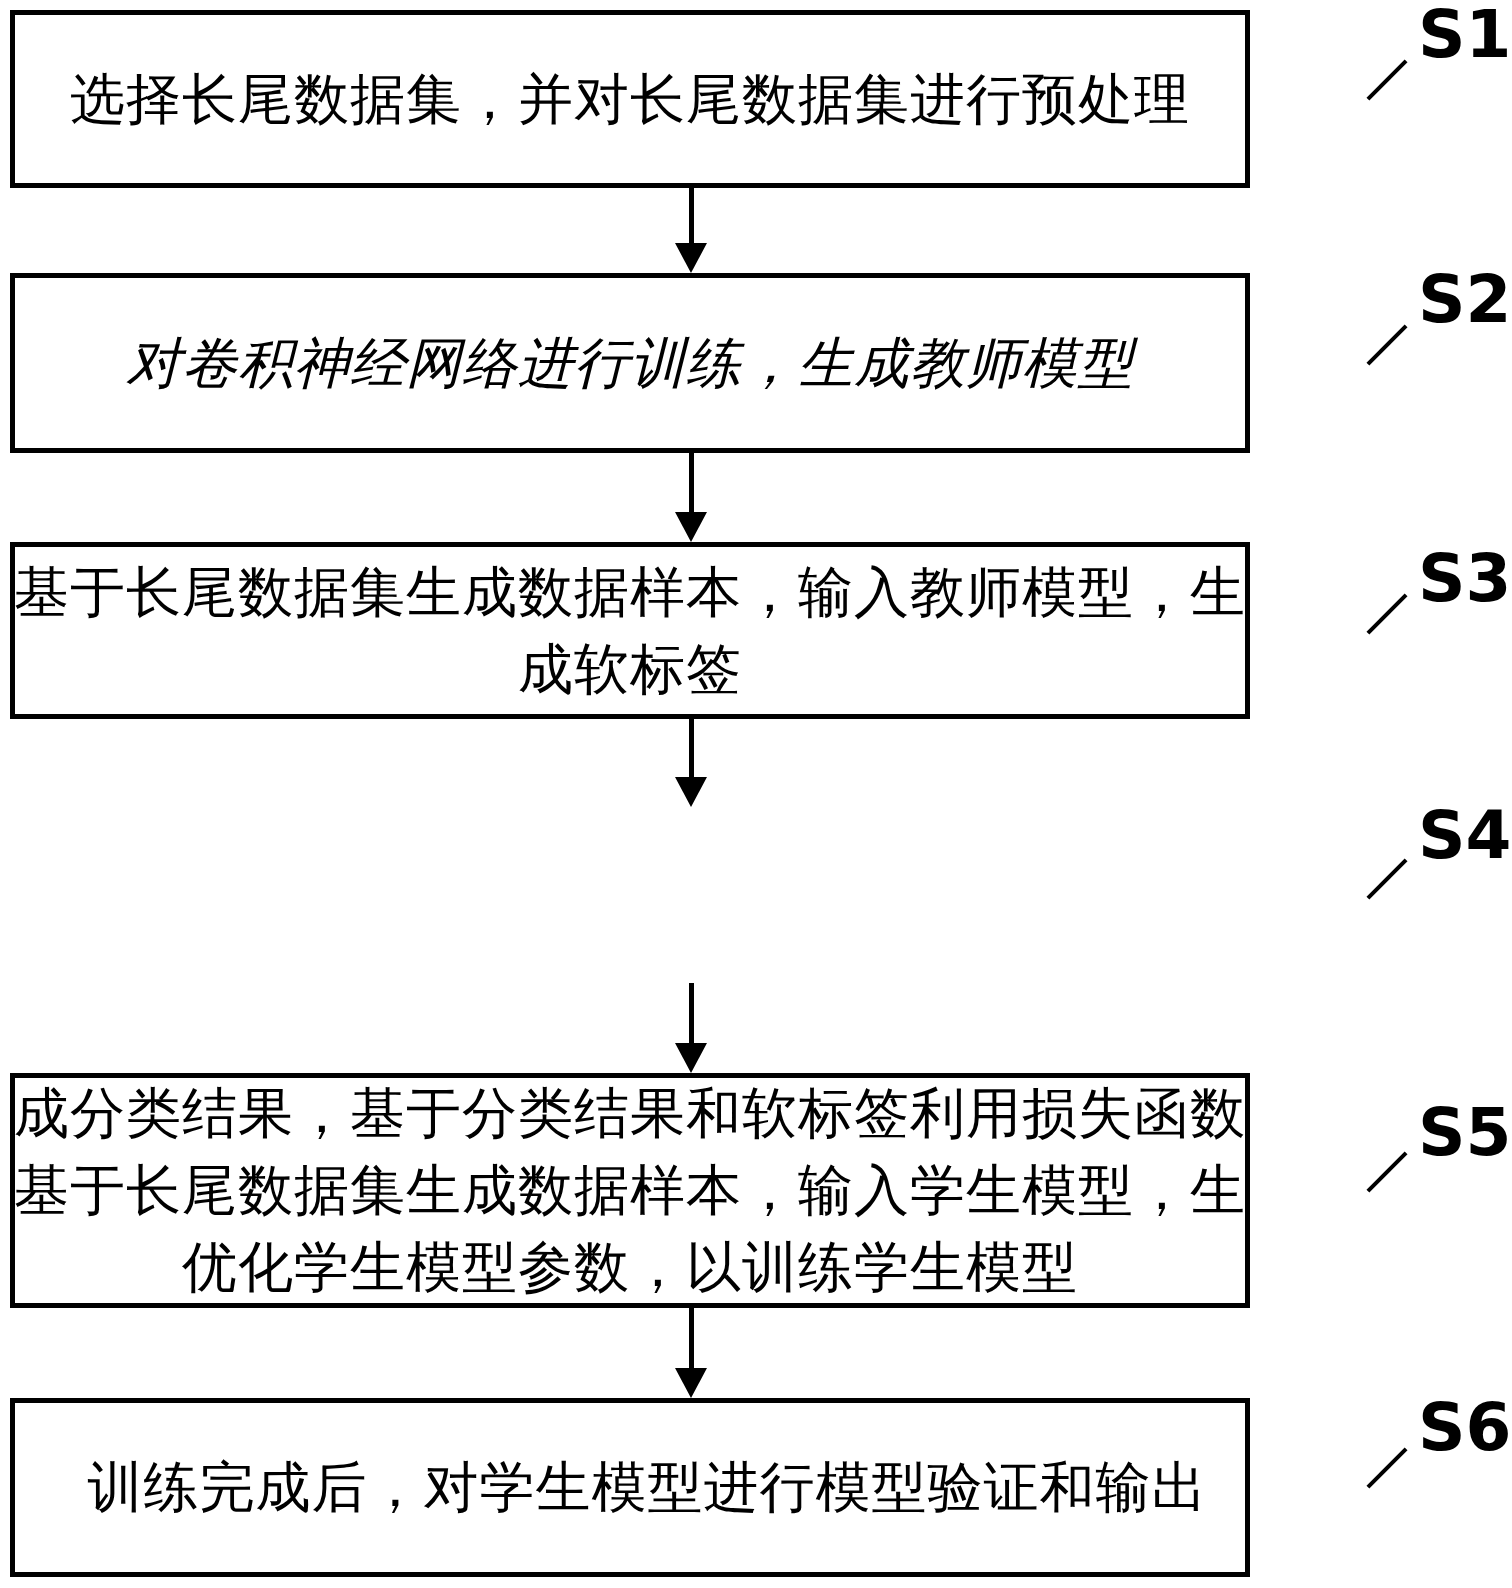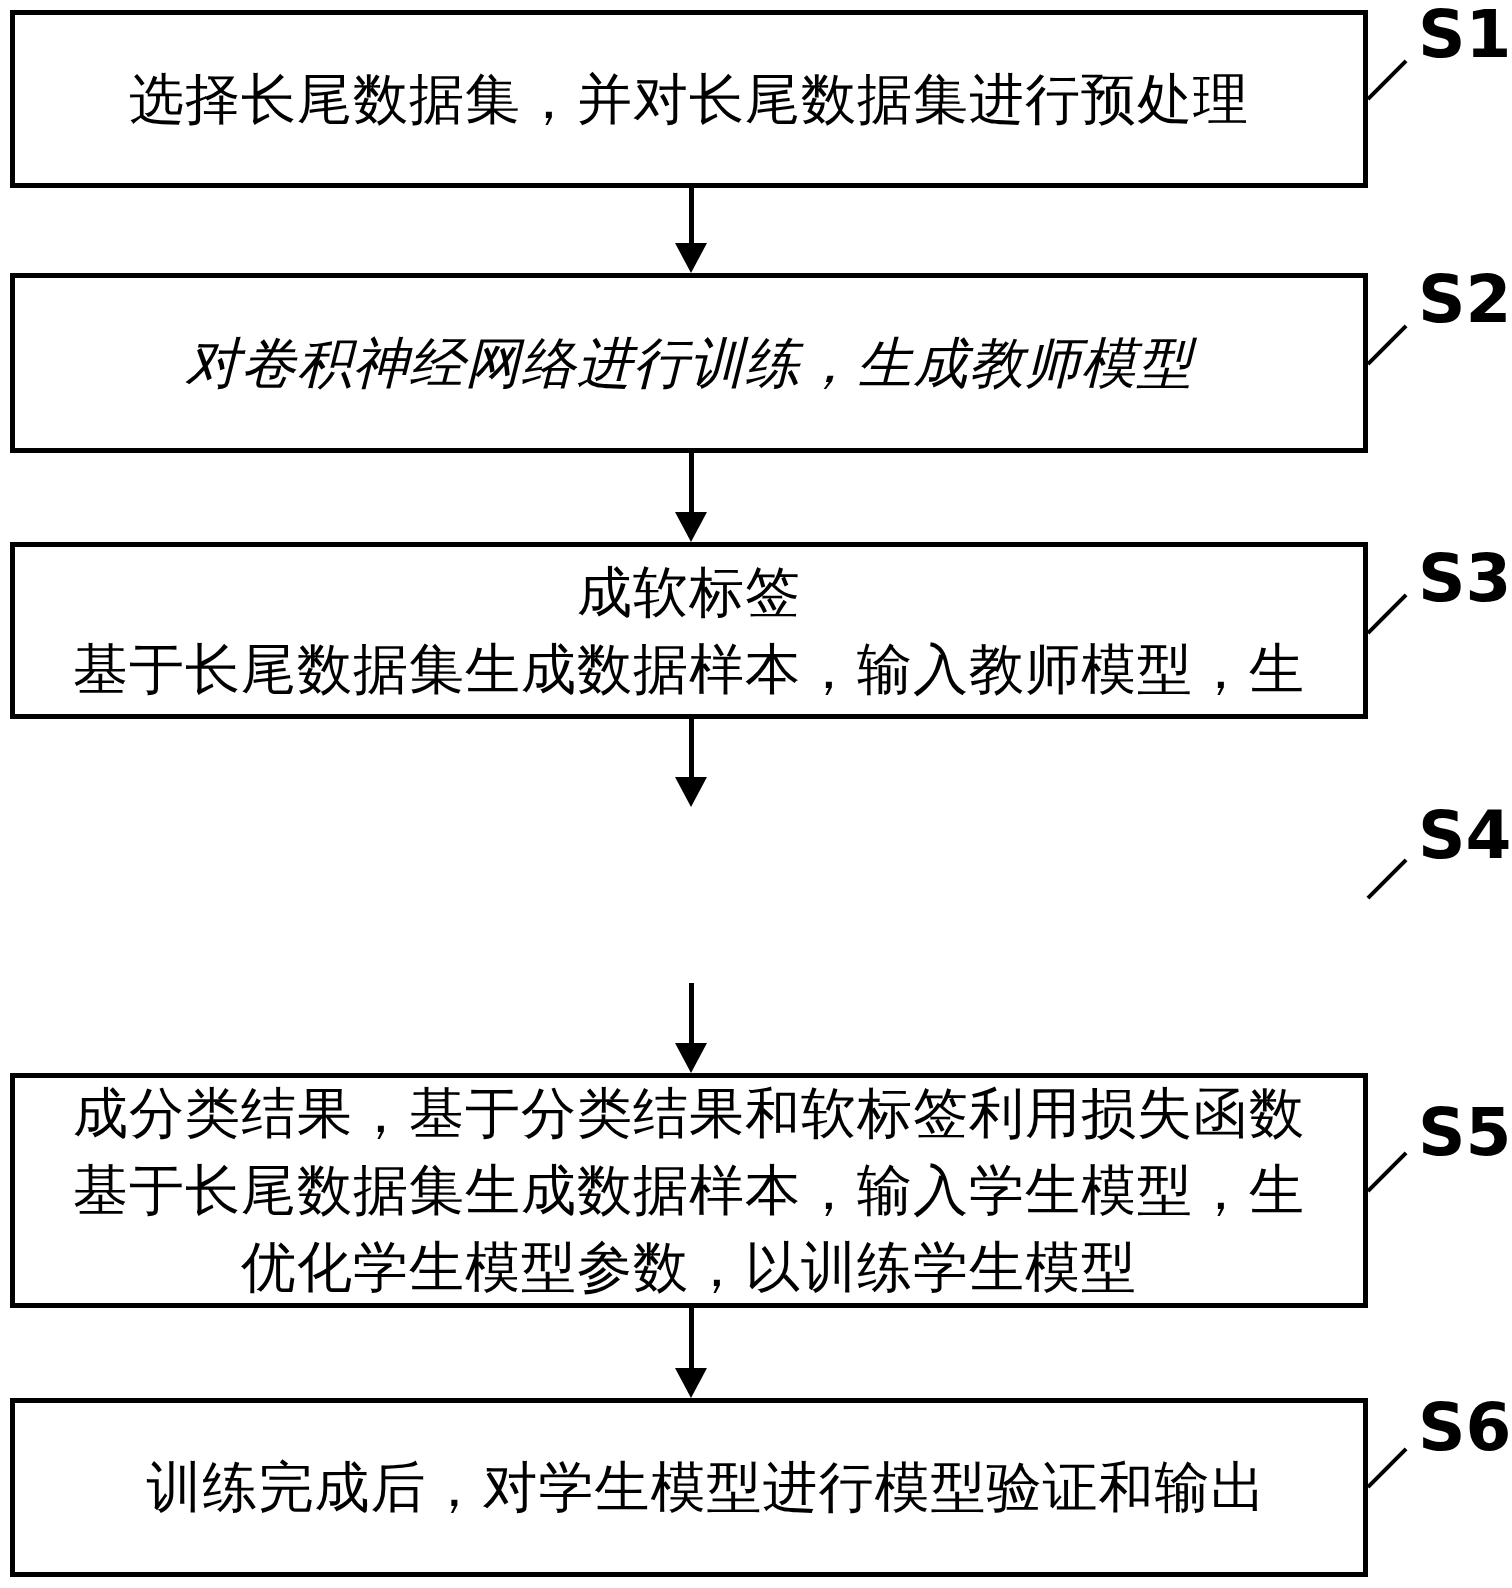--- a/index.html
+++ b/index.html
@@ -12,21 +12,21 @@
     width: 1512px;
     height: 1588px;
     background: #ffffff;
     font-family: "Liberation Serif", "DejaVu Serif", serif;
     color: #000000;
     overflow: hidden;
   }
   .step-box {
     position: absolute;
     left: 10px;
-    width: 1358px;
+    width: 1240px;
     border: 5px solid #000000;
     box-sizing: border-box;
     background: #ffffff;
     display: flex;
     flex-direction: column;
     align-items: center;
     justify-content: center;
   }
   .box-line {
     font-size: 55px;
@@ -97,22 +97,22 @@
   </div>
   <div class="label-connector" style="top:343px;"></div>
   <div class="step-label" style="top:267px;">S2</div>
 
   <div class="flow-arrow" style="top:453px; height:89px;">
     <div class="shaft" style="height:62px;"></div>
     <div class="head"></div>
   </div>
 
   <div class="step-box" style="top:542px; height:177px;">
+    <div class="box-line">基于长尾数据集生成数据样本，输入教师模型，生</div>
     <div class="box-line">成软标签</div>
-    <div class="box-line">基于长尾数据集生成数据样本，输入教师模型，生</div>
   </div>
   <div class="label-connector" style="top:612px;"></div>
   <div class="step-label" style="top:538px;margin-top:8px;">S3</div>
 
   <div class="flow-arrow" style="top:719px; height:88px;">
     <div class="shaft" style="height:61px;"></div>
     <div class="head"></div>
   </div>
 
   <div class="label-connector" style="top:877px;"></div>

